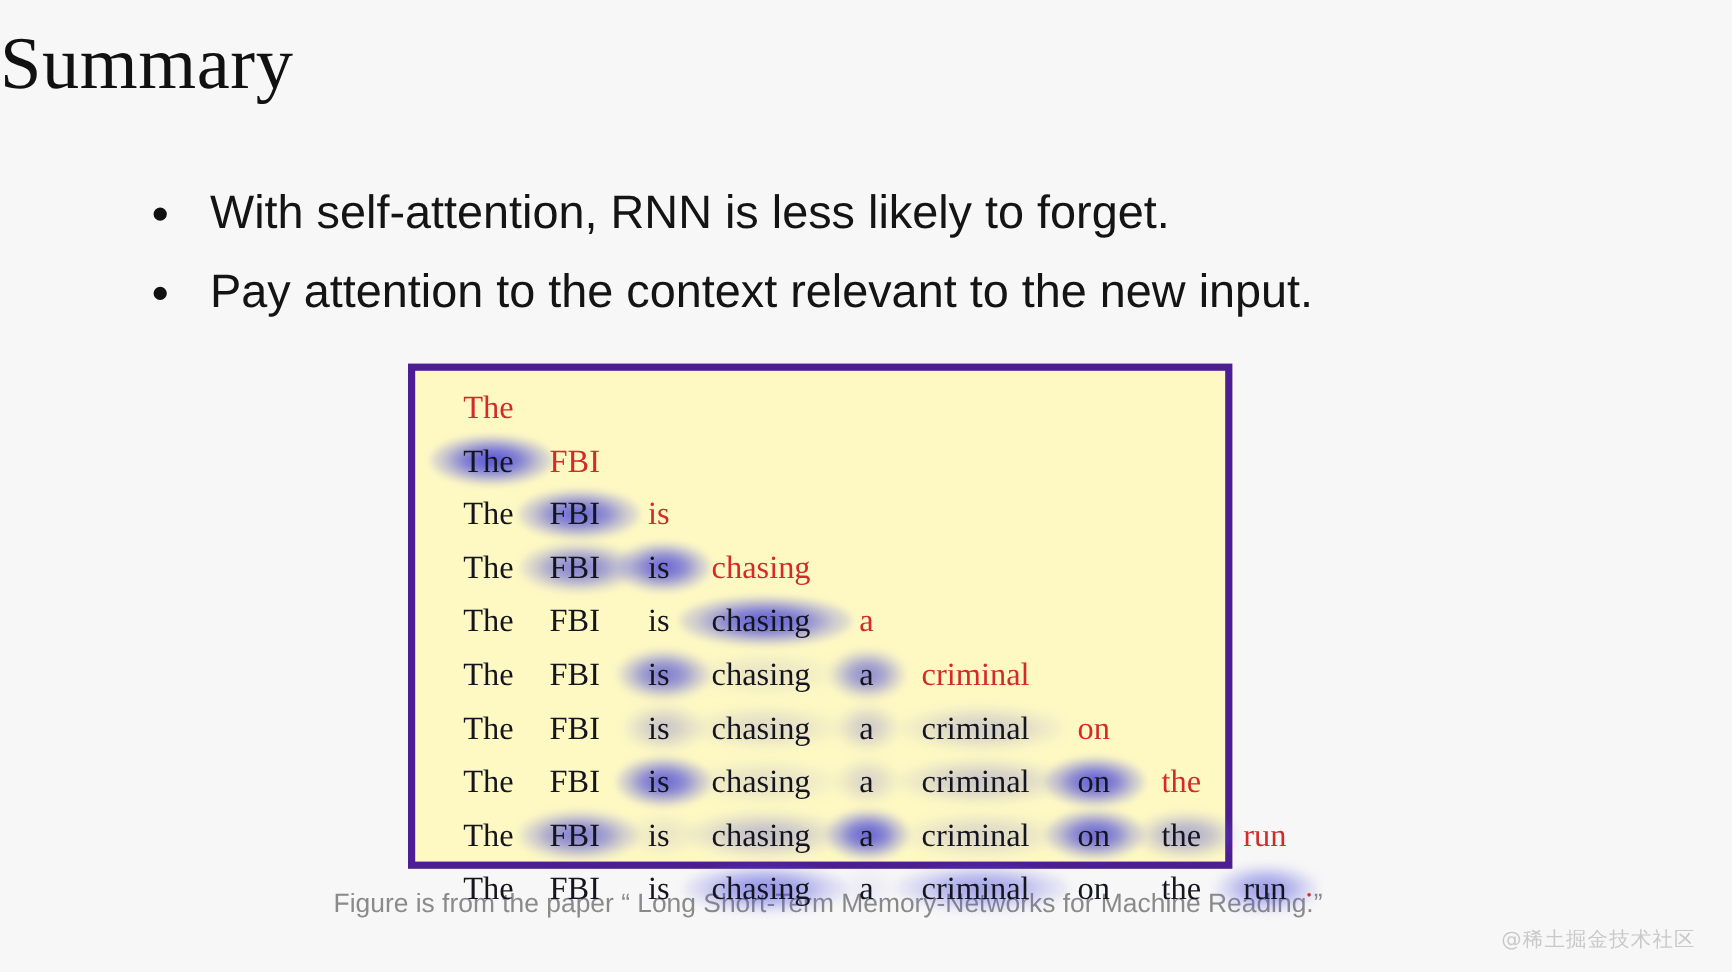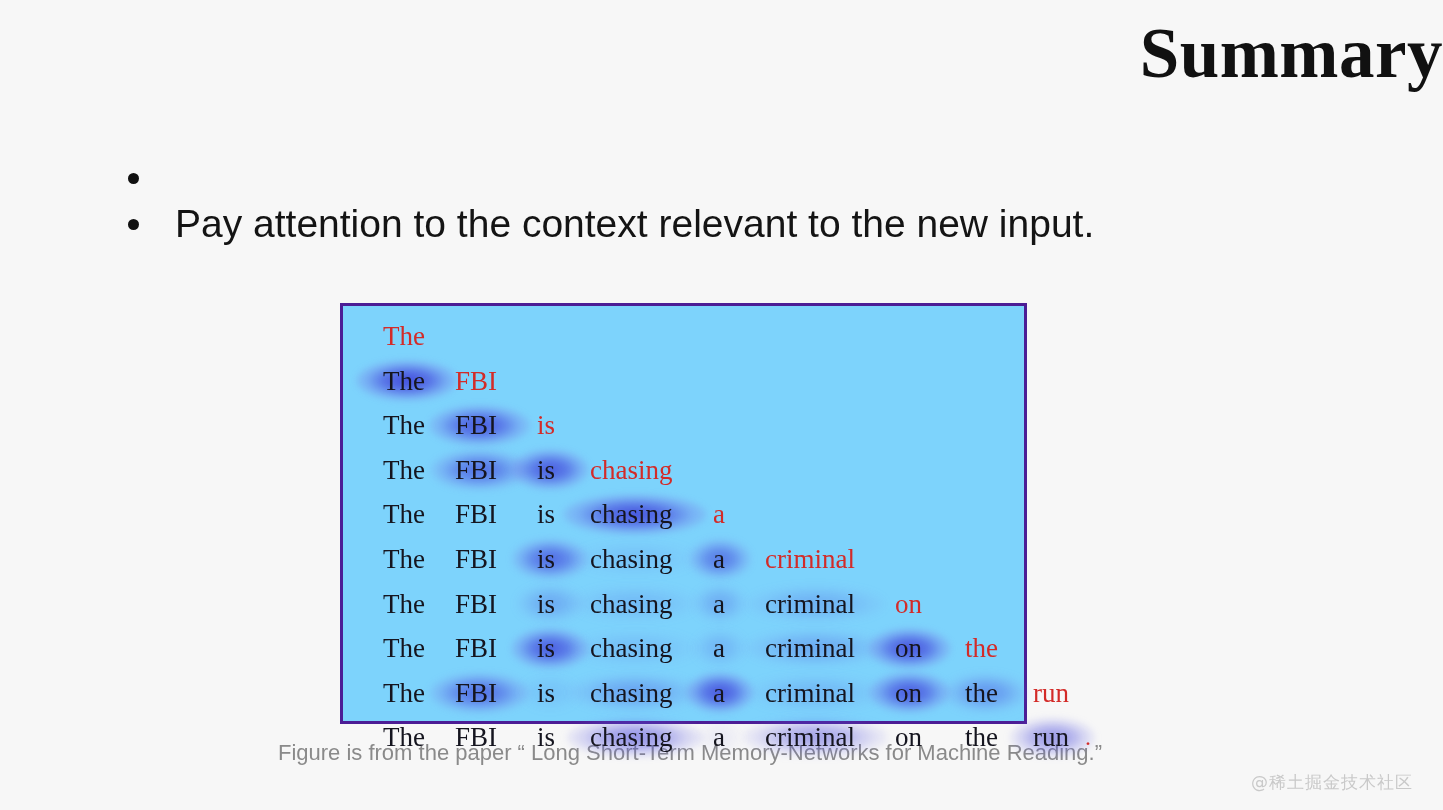--- a/index.html
+++ b/index.html
@@ -12,24 +12,24 @@
   #slide {
     position:relative;
     width:1443px; height:810px;
     background:#f7f7f7;
   }
 
   
   #title {
     position:absolute;
     top:16px; left:0; width:1443px;
-    text-align:right;
+    text-align:left;
     font-family:"Liberation Serif", "DejaVu Serif", serif;
-    font-weight:bold;
-    font-size:71px;
+    font-weight:normal;
+    font-size:62px;
     line-height:74px;
     color:#111111;
     letter-spacing:0.5px;
   }
 
   
   #bullets {
     position:absolute;
     top:152px; left:128px; width:1150px;
   }
@@ -52,22 +52,22 @@
     line-height:52px;
     color:#141414;
     white-space:nowrap;
   }
 
   
   #figure-box {
     position:absolute;
     left:340px; top:303px;
     width:687px; height:421px;
-    background:#7dd3fc;
-    border:3px solid #4c1d95;
+    background:#fef9c3;
+    border:6px solid #4c1d95;
     padding:8px 0 0 22px;
   }
   .fig-row {
     height:44.6px;
     position:relative;
     white-space:nowrap;
   }
   .tok {
     position:absolute;
     top:0;
@@ -112,20 +112,21 @@
 </head>
 <body>
 
 <div id="slide">
 
   <div id="title">Summary</div>
 
   <div id="bullets">
     <div class="bullet-row">
       <span class="bullet-dot"></span>
+      <span class="bullet-text">With self-attention, RNN is less likely to forget.</span>
     </div>
     <div class="bullet-row">
       <span class="bullet-dot"></span>
       <span class="bullet-text">Pay attention to the context relevant to the new input.</span>
     </div>
   </div>
 
   <div id="figure-box">
       <div class="fig-row">
         <span class="tok red" style="left: 18px;">The</span>

